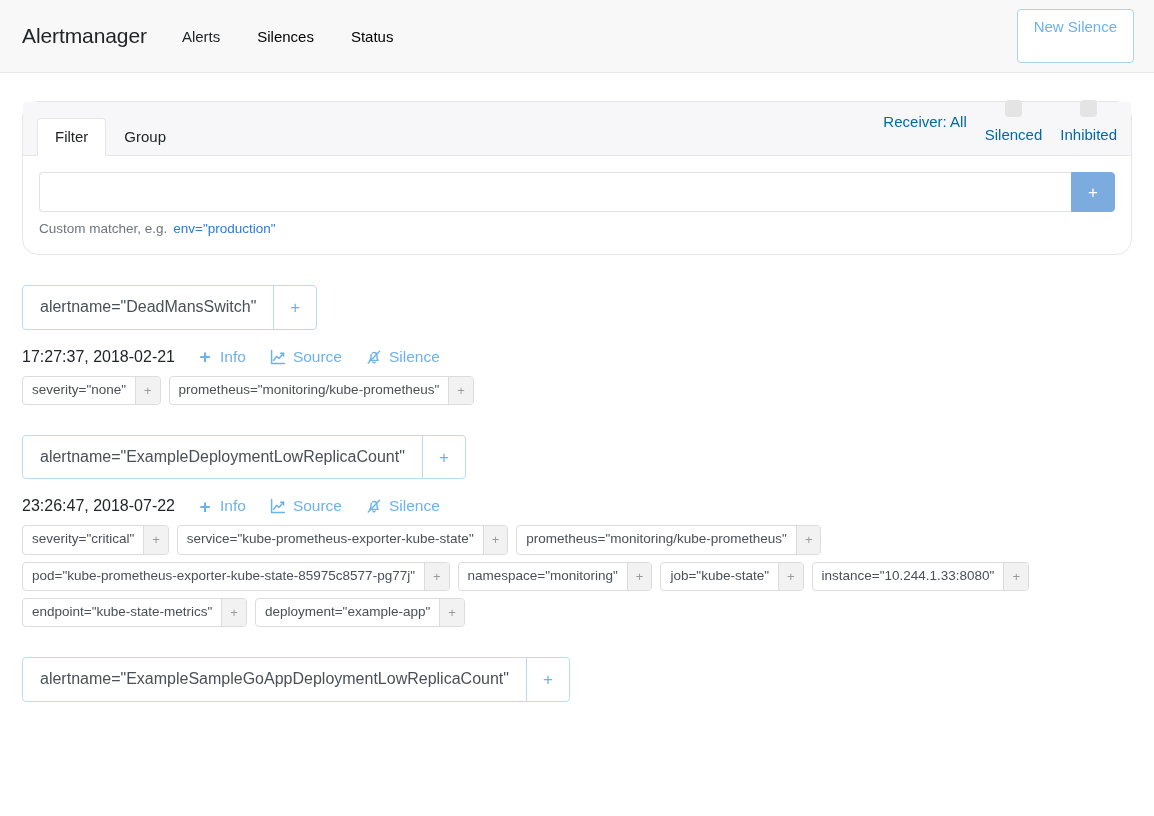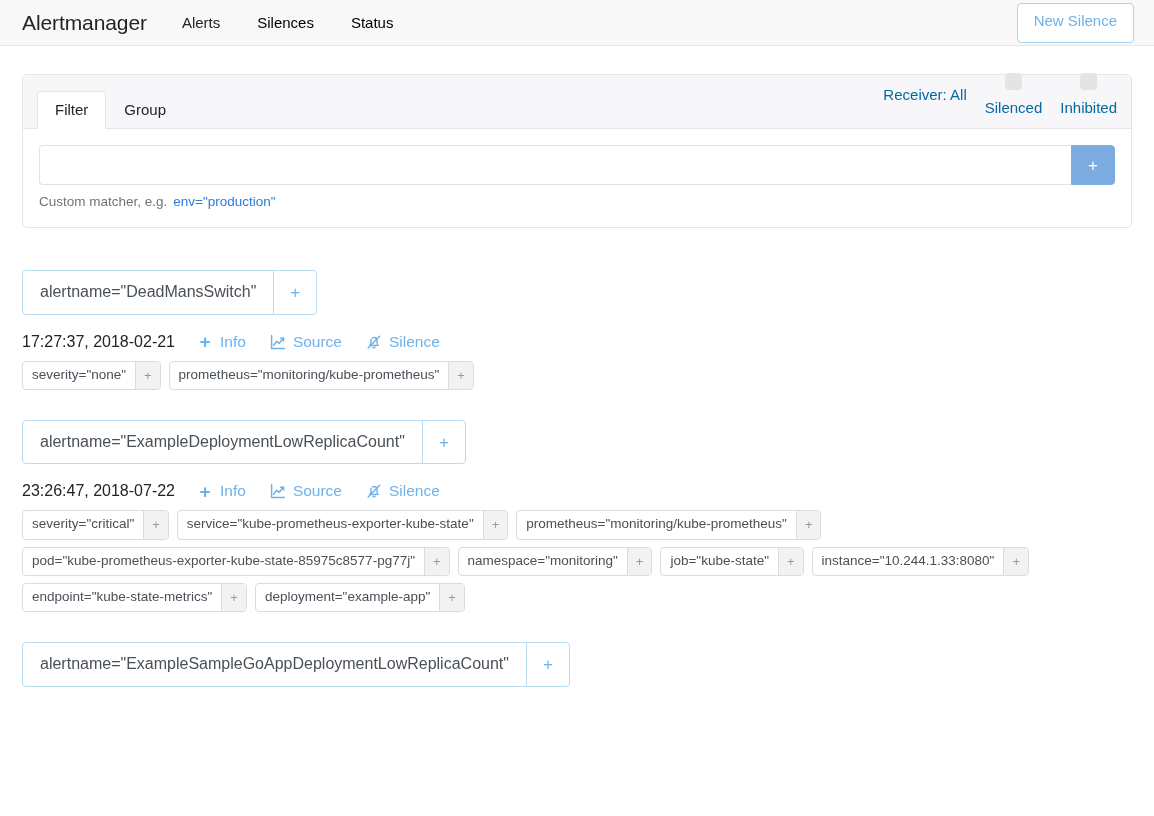--- a/index.html
+++ b/index.html
@@ -7,21 +7,21 @@
     margin: 0; padding: 0;
     width: 1154px; height: 816px;
     background: #ffffff;
     font-family: "Liberation Sans", sans-serif;
     color: #212529;
     overflow: hidden;
   }
 
   
   .navbar {
-    height: 46px;
+    height: 73px;
     background: #f8f8f8;
     border-bottom: 1px solid #e7e7e7;
     display: flex;
     align-items: center;
     padding: 0 20px 0 22px;
   }
   .brand {
     font-size: 21px;
     color: #212529;
     letter-spacing: -0.1px;
@@ -38,38 +38,38 @@
   }
   .nav-link.active { color: #212529; }
   .nav-link.muted { color: #000000; }
   .navbar-spacer { flex: 1 1 auto; }
   .btn-outline-primary {
     font-size: 15px;
     color: #6cb2eb;
     background: #ffffff;
     border: 1px solid #a7d4f2;
     border-radius: 4px;
-    padding: 9px 16px 14px;
+    padding: 9px 16px 28px;
     line-height: 1;
     white-space: nowrap;
     cursor: pointer;
     font-family: inherit;
   }
 
   
   .page {
     padding: 28px 22px 0 22px;
   }
 
   
   .filter-card {
     border: 1px solid #e6e6e6;
-    border-radius: 5px;
-    background: #ffffff;
-    margin-bottom: 42px;
+    border-radius: 16px;
+    background: #ffffff;
+    margin-bottom: 30px;
   }
   .filter-head {
     display: flex;
     align-items: flex-end;
     background: #f7f7f9;
     border-bottom: 1px solid #e6e6e6;
     border-radius: 4px 4px 0 0;
     padding: 10px 14px 0 14px;
     height: 54px;
   }

